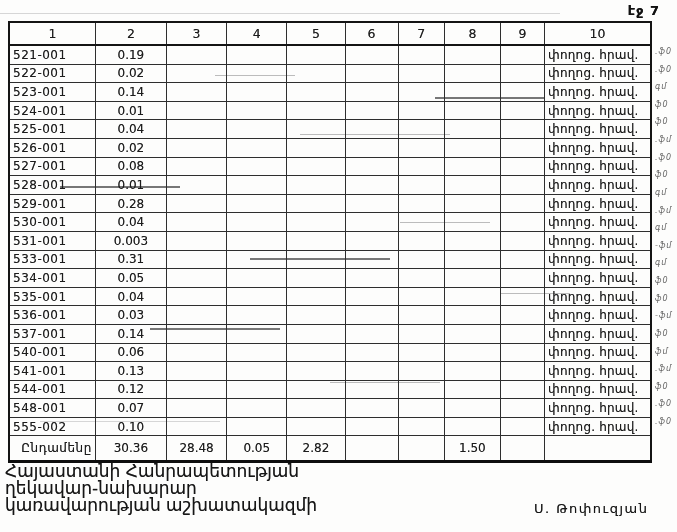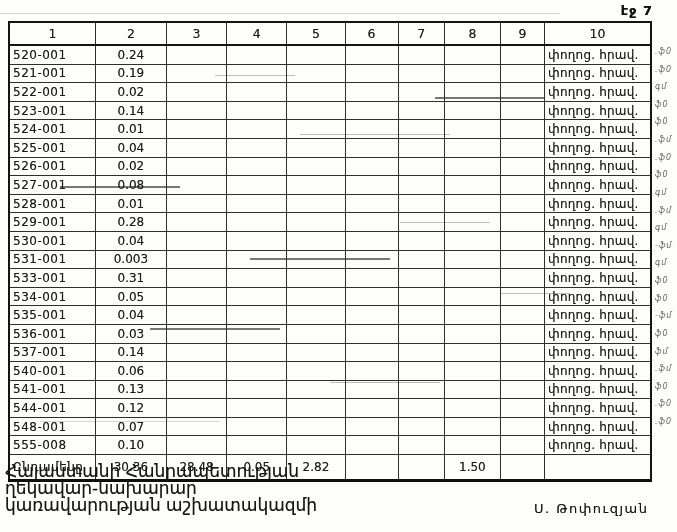--- a/index.html
+++ b/index.html
@@ -5,21 +5,21 @@
   html,body{margin:0;padding:0;}
   .sheet{
     position:relative;
     width:677px;height:532px;
     background:#fdfdfc;
     overflow:hidden;
     font-family:"DejaVu Sans", sans-serif;
     color:#1c1c1c;
   }
   .page-label{
-    position:absolute; top:3px; right:24px;
+    position:absolute; top:3px; right:17px;
     font-size:13px; font-weight:bold; letter-spacing:1px;
     color:#111;
     text-shadow:0 0 0.5px #333;
     padding-left:35px;
   }
   
   .artifact{position:absolute;background:#9a9a9a;height:1px;opacity:.65;}
   .artifact.dark{background:#555;height:2px;opacity:.8;}
   .artifact.light{background:#c2c2c2;}
 
@@ -46,21 +46,21 @@
   }
   table.report tbody td{height:17.6px;}
   td.code{text-align:left; padding-left:5px; letter-spacing:.5px;}
   td.val{text-align:center;}
   td.note{font-size:11.5px; padding-left:4px; letter-spacing:.2px;}
   tr.totals td{
     height:24px;
     border-top:1px solid #141414;
     border-bottom:3px solid #0e0e0e;
   }
-  td.total-label{text-align:left; letter-spacing:.5px;}
+  td.total-label{text-align:right; letter-spacing:.5px;}
   td.total-val{text-align:center;margin-left:40px;}
 
   .margin-marks{position:absolute; left:655px; top:0; width:22px; height:460px;text-align:right;}
   .mark{
     position:absolute; left:0;
     font-size:8px; color:#4c4c4c; font-style:italic;
     letter-spacing:1px; opacity:.85;
   }
   .footer-block{
     position:absolute; left:5px; top:463px;
@@ -116,32 +116,20 @@
           <th>5</th>
           <th>6</th>
           <th>7</th>
           <th>8</th>
           <th>9</th>
           <th>10</th>
         </tr>
     </thead>
     <tbody id="table-body">
         <tr>
-          <td class="code">520-001</td>
-          <td class="val">0.24</td>
-          <td></td>
-          <td></td>
-          <td></td>
-          <td></td>
-          <td></td>
-          <td></td>
-          <td></td>
-          <td class="note">փողոց. հրավ.</td>
-        </tr>
-        <tr>
           <td class="code">521-001</td>
           <td class="val">0.19</td>
           <td></td>
           <td></td>
           <td></td>
           <td></td>
           <td></td>
           <td></td>
           <td></td>
           <td class="note">փողոց. հրավ.</td>
@@ -368,21 +356,21 @@
           <td></td>
           <td></td>
           <td></td>
           <td></td>
           <td></td>
           <td></td>
           <td></td>
           <td class="note">փողոց. հրավ.</td>
         </tr>
         <tr>
-          <td class="code">555-008</td>
+          <td class="code">555-002</td>
           <td class="val">0.10</td>
           <td></td>
           <td></td>
           <td></td>
           <td></td>
           <td></td>
           <td></td>
           <td></td>
           <td class="note">փողոց. հրավ.</td>
         </tr>

